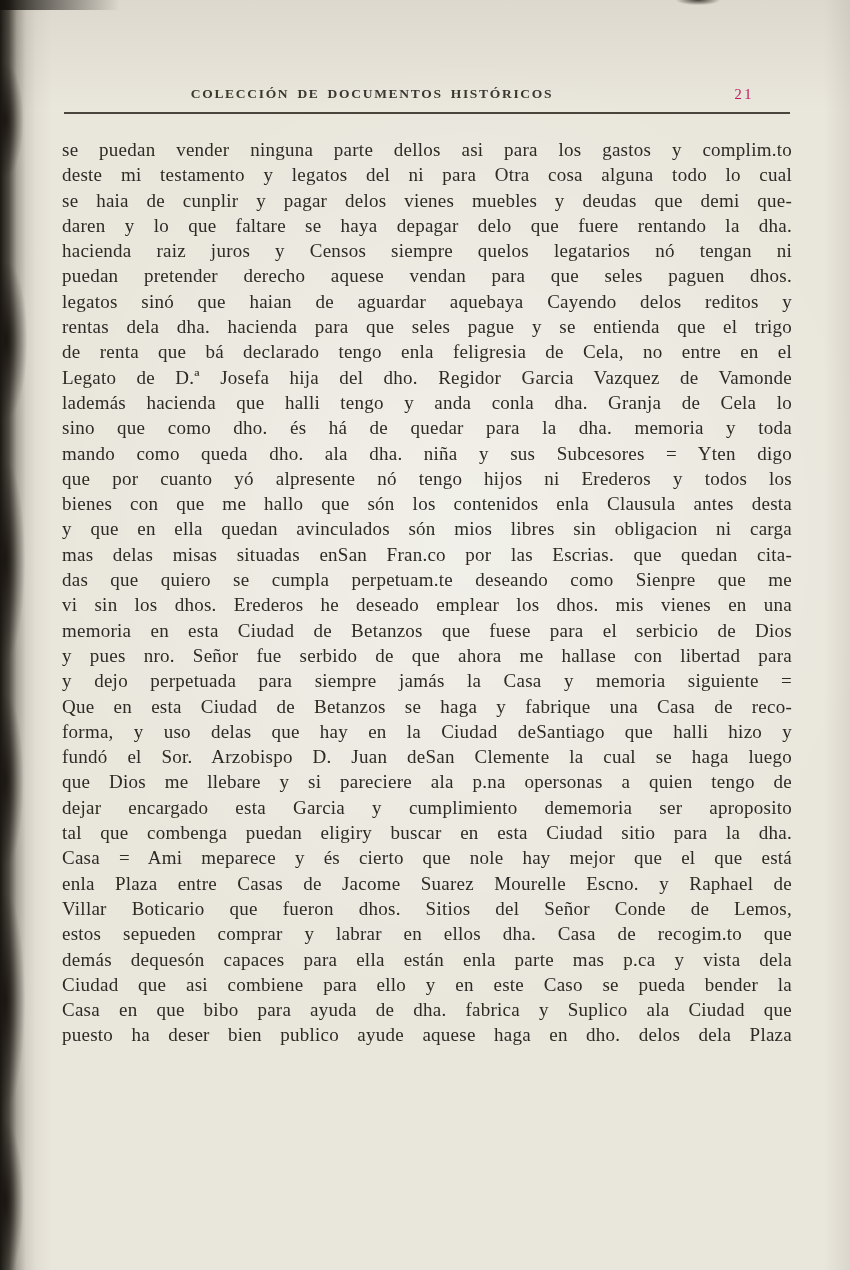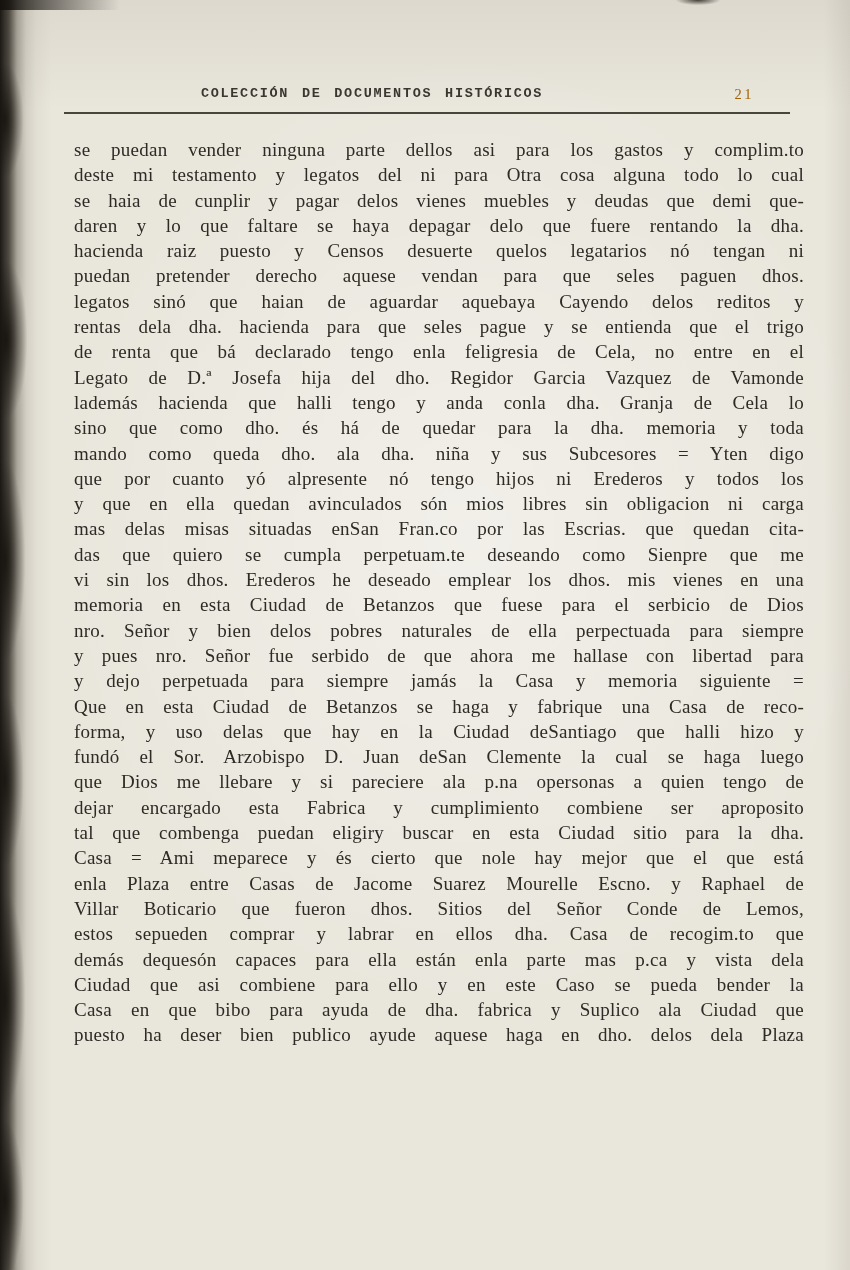--- a/index.html
+++ b/index.html
@@ -49,40 +49,38 @@
   .header { position: absolute; top: 86px; left: 62px; width: 730px; height: 22px; }
   .running-title {
     position: absolute; left: 90px; right: 200px;
     text-align: center;
     font-weight: bold;
     font-size: 13.5px;
     letter-spacing: 1.7px;
     color: #3a3731;
     word-spacing: 3px;
     white-space: nowrap;
-    font-family: Liberation Mono, monospace;
   }
   .page-number {
     position: absolute; right: 38px; top: 0;
     font-size: 14.5px;
     letter-spacing: 2.5px;
-    color: #a16207;
+    color: #be185d;
   }
   .rule {
     position: absolute; top: 112px; left: 64px; width: 726px;
     border-bottom: 2px solid #4a453c;
   }
 
   .body-text {
     position: absolute; top: 137px; left: 62px; width: 730px;
     font-size: 19px;
     line-height: 25.3px;
     letter-spacing: 0.25px;
     color: #2e2b26;
-    margin-left: 12px;
   }
   .body-text .line {
     text-align: justify;
     -moz-text-align-last: justify;
     text-align-last: justify;
     white-space: normal;
   }
 </style>
 </head>
 <body>
@@ -97,43 +95,43 @@
   <span class="page-number">21</span>
 </div>
 
 <div class="rule"></div>
 
 <div class="body-text">
     <div class="line">se puedan vender ninguna parte dellos asi para los gastos y complim.to</div>
     <div class="line">deste mi testamento y legatos del ni para Otra cosa alguna todo lo cual</div>
     <div class="line">se haia de cunplir y pagar delos vienes muebles y deudas que demi que-</div>
     <div class="line">daren y lo que faltare se haya depagar delo que fuere rentando la dha.</div>
-    <div class="line">hacienda raiz puesto y Censos desuerte quelos legatarios nó tengan ni</div>
+    <div class="line">hacienda raiz juros y Censos siempre quelos legatarios nó tengan ni</div>
     <div class="line">puedan pretender derecho aquese vendan para que seles paguen dhos.</div>
     <div class="line">legatos sinó que haian de aguardar aquebaya Cayendo delos reditos y</div>
     <div class="line">rentas dela dha. hacienda para que seles pague y se entienda que el trigo</div>
     <div class="line">de renta que bá declarado tengo enla feligresia de Cela, no entre en el</div>
     <div class="line">Legato de D.ª Josefa hija del dho. Regidor Garcia Vazquez de Vamonde</div>
     <div class="line">lademás hacienda que halli tengo y anda conla dha. Granja de Cela lo</div>
     <div class="line">sino que como dho. és há de quedar para la dha. memoria y toda</div>
     <div class="line">mando como queda dho. ala dha. niña y sus Subcesores = Yten digo</div>
     <div class="line">que por cuanto yó alpresente nó tengo hijos ni Erederos y todos los</div>
+    <div class="line">bienes con que me hallo que són los contenidos enla Clausula antes desta</div>
     <div class="line">y que en ella quedan avinculados són mios libres sin obligacion ni carga</div>
     <div class="line">mas delas misas situadas enSan Fran.co por las Escrias. que quedan cita-</div>
     <div class="line">das que quiero se cumpla perpetuam.te deseando como Sienpre que me</div>
     <div class="line">vi sin los dhos. Erederos he deseado emplear los dhos. mis vienes en una</div>
     <div class="line">memoria en esta Ciudad de Betanzos que fuese para el serbicio de Dios</div>
-    <div class="line">nro. Señor y bien delos pobres naturales de ella perpectuada para siempre</div>
     <div class="line">y pues nro. Señor fue serbido de que ahora me hallase con libertad para</div>
     <div class="line">y dejo perpetuada para siempre jamás la Casa y memoria siguiente =</div>
     <div class="line">Que en esta Ciudad de Betanzos se haga y fabrique una Casa de reco-</div>
     <div class="line">forma, y uso delas que hay en la Ciudad deSantiago que halli hizo y</div>
     <div class="line">fundó el Sor. Arzobispo D. Juan deSan Clemente la cual se haga luego</div>
     <div class="line">que Dios me llebare y si pareciere ala p.na opersonas a quien tengo de</div>
-    <div class="line">dejar encargado esta Fabrica y cumplimiento combiene ser aproposito</div>
+    <div class="line">dejar encargado esta Garcia y cumplimiento dememoria ser aproposito</div>
     <div class="line">tal que combenga puedan eligiry buscar en esta Ciudad sitio para la dha.</div>
     <div class="line">Casa = Ami meparece y és cierto que nole hay mejor que el que está</div>
     <div class="line">enla Plaza entre Casas de Jacome Suarez Mourelle Escno. y Raphael de</div>
     <div class="line">Villar Boticario que fueron dhos. Sitios del Señor Conde de Lemos,</div>
     <div class="line">estos sepueden comprar y labrar en ellos dha. Casa de recogim.to que</div>
     <div class="line">demás dequesón capaces para ella están enla parte mas p.ca y vista dela</div>
     <div class="line">Ciudad que asi combiene para ello y en este Caso se pueda bender la</div>
     <div class="line">Casa en que bibo para ayuda de dha. fabrica y Suplico ala Ciudad que</div>
     <div class="line">puesto ha deser bien publico ayude aquese haga en dho. delos dela Plaza</div>
   </div>

